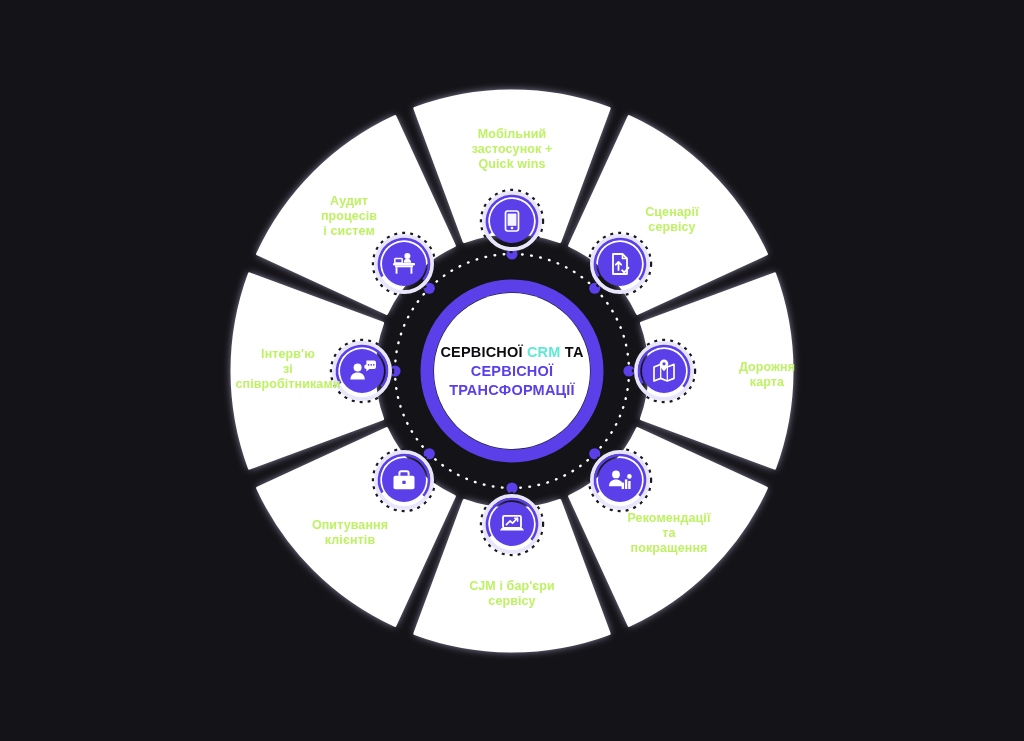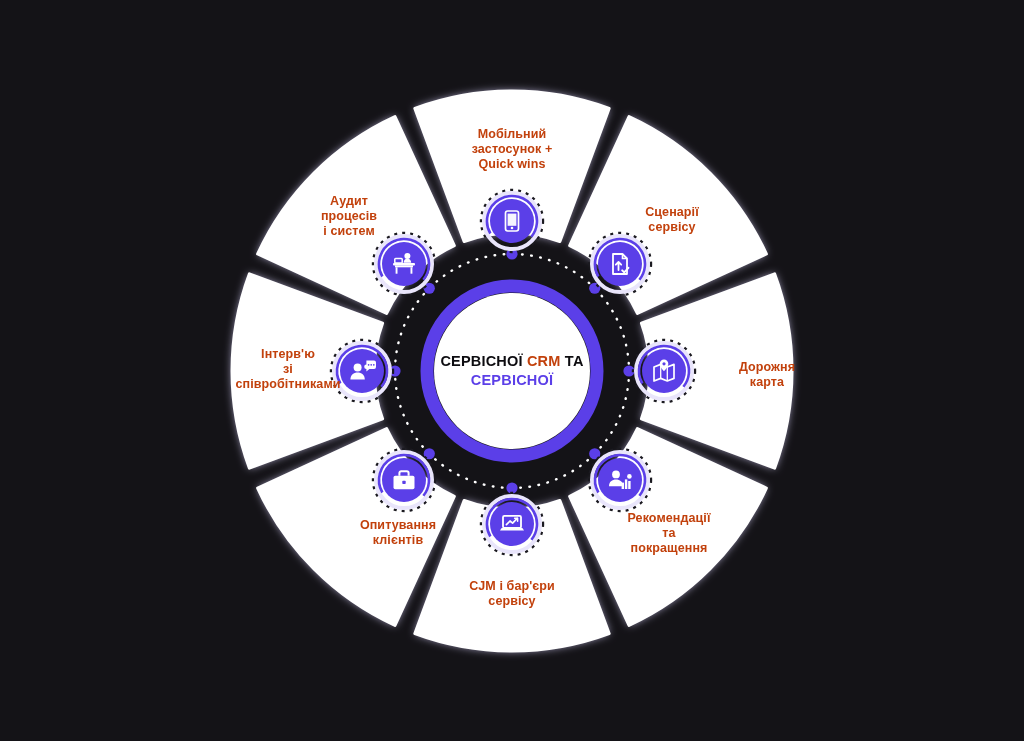--- a/index.html
+++ b/index.html
@@ -5,21 +5,21 @@
   html,body{margin:0;padding:0;}
   body{
     width:1024px;height:741px;overflow:hidden;
     background:#141317;
     font-family:"Liberation Sans", sans-serif;
     position:relative;
   }
   #wheel{position:absolute;left:0;top:0;width:1024px;height:741px;}
   .seg-label{
     position:absolute;
-    color:#c2410c;
+    color:#bef264;
     font-weight:700;
     font-size:12.5px;
     line-height:15px;
     text-align:center;
     letter-spacing:.1px;
     transform:translate(-50%,-50%);
     white-space:pre-line;
     pointer-events:none;
   }
   .center-text{
@@ -27,21 +27,21 @@
     left:512px;top:371px;
     transform:translate(-50%,-50%);
     width:200px;
     text-align:center;
     font-weight:700;
     font-size:14.5px;
     line-height:19px;
     letter-spacing:.2px;
   }
   .center-text .l1{color:#0d0c10;}
-  .center-text .hl{color:#c2410c;}
+  .center-text .hl{color:#5eead4;}
   .center-text .l2,.center-text .l3{color:#5B3FE8;display:block;}
 </style>
 </head>
 <body>
 
 <svg id="wheel" viewBox="0 0 1024 741">
   <defs>
     <filter id="segshadow" x="-25%" y="-25%" width="150%" height="150%">
       <feDropShadow dx="0" dy="0" stdDeviation="4" flood-color="#cfc8f2" flood-opacity="0.85"></feDropShadow>
     </filter>
@@ -190,26 +190,27 @@
 Quick wins</div>
     <div class="seg-label" style="left: 672px; top: 220px;">Сценарії
 сервісу</div>
     <div class="seg-label" style="left: 767px; top: 375px;">Дорожня
 карта</div>
     <div class="seg-label" style="left: 669px; top: 533px;">Рекомендації
 та
 покращення</div>
     <div class="seg-label" style="left: 512px; top: 594px;">CJM і бар'єри
 сервісу</div>
-    <div class="seg-label" style="left: 350px; top: 533px; margin-left: 48px;">Опитування
+    <div class="seg-label" style="left: 350px; top: 533px;">Опитування
 клієнтів</div>
     <div class="seg-label" style="left: 288px; top: 369px;">Інтерв'ю
 зі
 співробітниками</div>
     <div class="seg-label" style="left: 349px; top: 216px;">Аудит
 процесів
 і систем</div>
   </div>
 
 <div class="center-text">
   <span class="l1">СЕРВІСНОЇ </span><span class="hl">CRM</span><span class="l1"> ТА</span>
   <span class="l2">СЕРВІСНОЇ</span>
+  <span class="l3">ТРАНСФОРМАЦІЇ</span>
 </div>
 
 </body></html>

